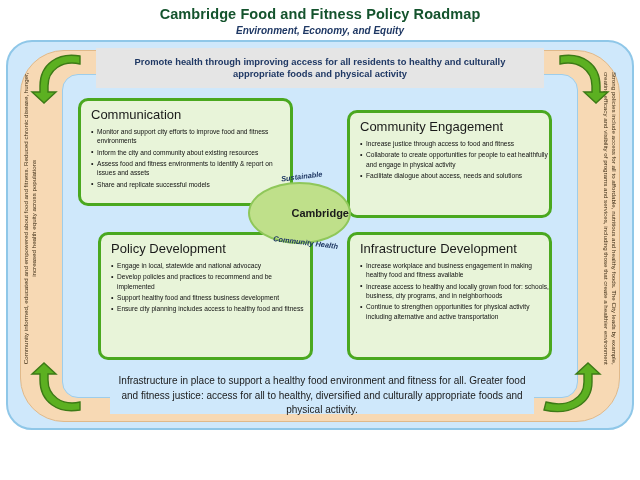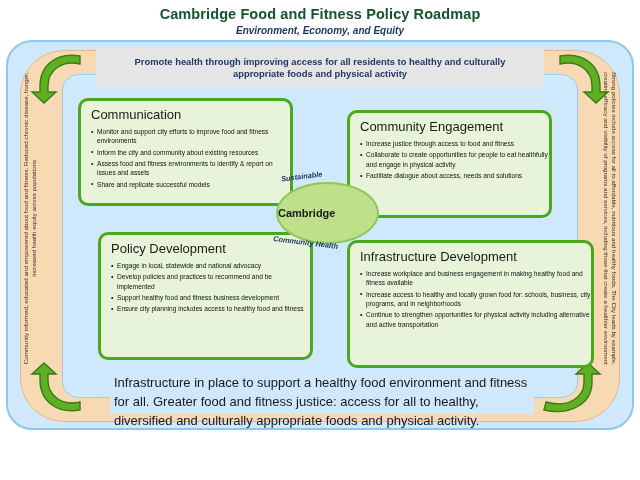--- a/index.html
+++ b/index.html
@@ -84,21 +84,21 @@
     font-size:9.4px; font-weight:bold; color:#1f3864; line-height:1.3;
   }
 
   
   .outcome-banner {
     position:absolute; left:110px; top:372px; width:424px; height:42px;
     background:#cfe8fb;
     padding:2px 4px; box-sizing:border-box;
   }
   .outcome-banner span {
-    font-size:13px; color:#1a1a1a; line-height:1.45; display:block;
+    font-size:10px; color:#1a1a1a; line-height:1.45; display:block;text-align:center;
   }
 
   
   .quad {
     position:absolute;
     background:#e8f4d9;
     border:3px solid #4aa81f;
     border-radius:10px;
     box-sizing:border-box;
     padding:6px 0 6px 10px;
@@ -114,29 +114,29 @@
     font-size:6.6px; line-height:1.42; color:#111; margin-bottom:2px;
     padding-left:6px; position:relative;
   }
   .quad li:before {
     content:"•"; position:absolute; left:0; top:-0.5px; font-size:7px;
   }
 
   #q-comm  { left:78px;  top:98px;  width:215px; height:108px; }
   #q-ce    { left:347px; top:110px;  width:205px; height:108px; }
   #q-pd    { left:78px;  top:232px; width:215px; height:128px;margin-left:20px; }
-  #q-id    { left:347px; top:240px; width:247px; height:128px; }
+  #q-id    { left:347px; top:232px; width:205px; height:128px; }
 
   
   .center-circle {
-    position:absolute; left:276px; top:182px; width:103px; height:62px;
+    position:absolute; left:248px; top:182px; width:103px; height:62px;
     background:#bfe08a;
     border:2px solid #8fc75a;
     border-radius:50%;
-    display:flex; align-items:center; justify-content:flex-start;
+    display:flex; align-items:center; justify-content:flex-end;
     box-sizing:border-box;
   }
   .center-circle span {
     font-size:11px; font-weight:bold; color:#1a1a1a;
   }
   .arc-label {
     position:absolute;
     font-size:7.4px; font-style:italic; color:#1f3864; font-weight:bold;
     white-space:nowrap;
   }

